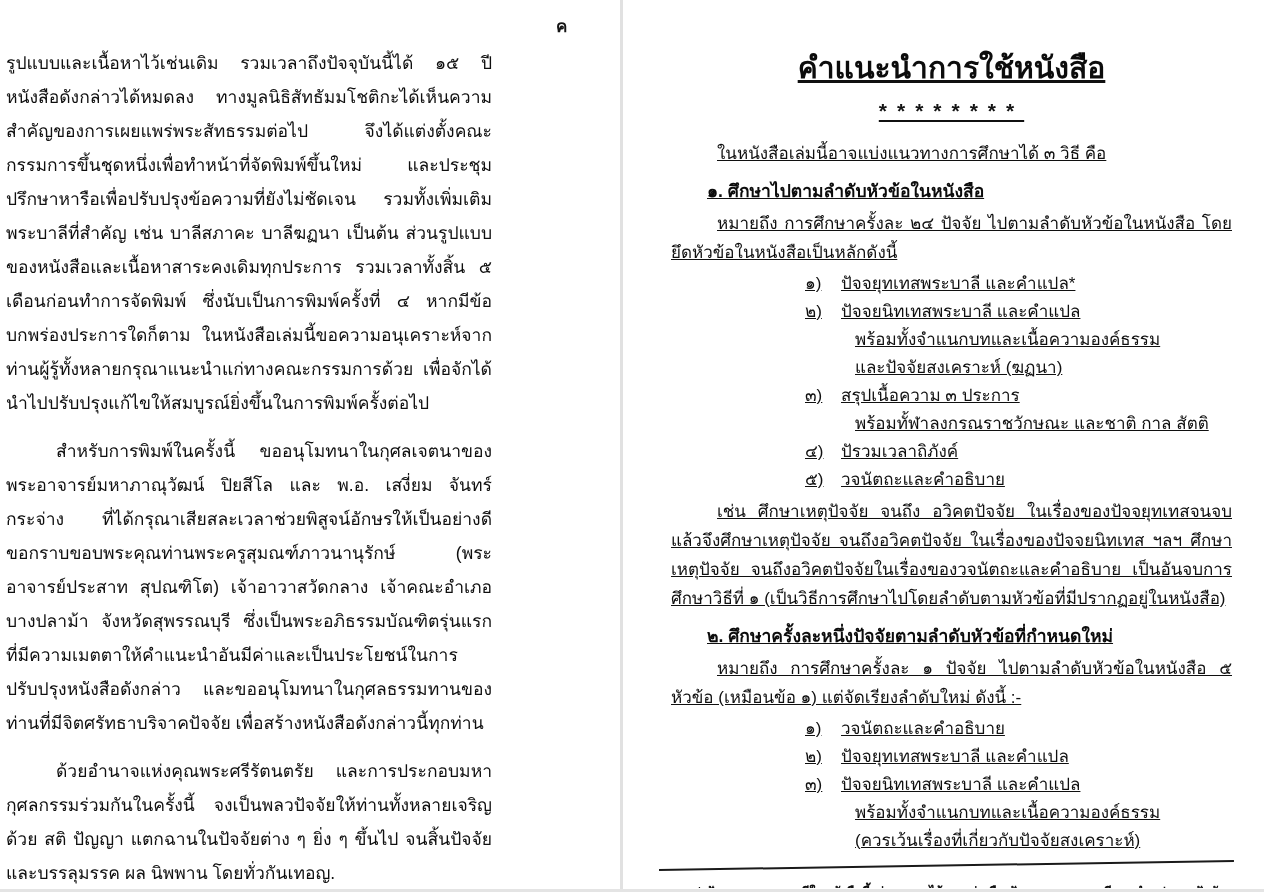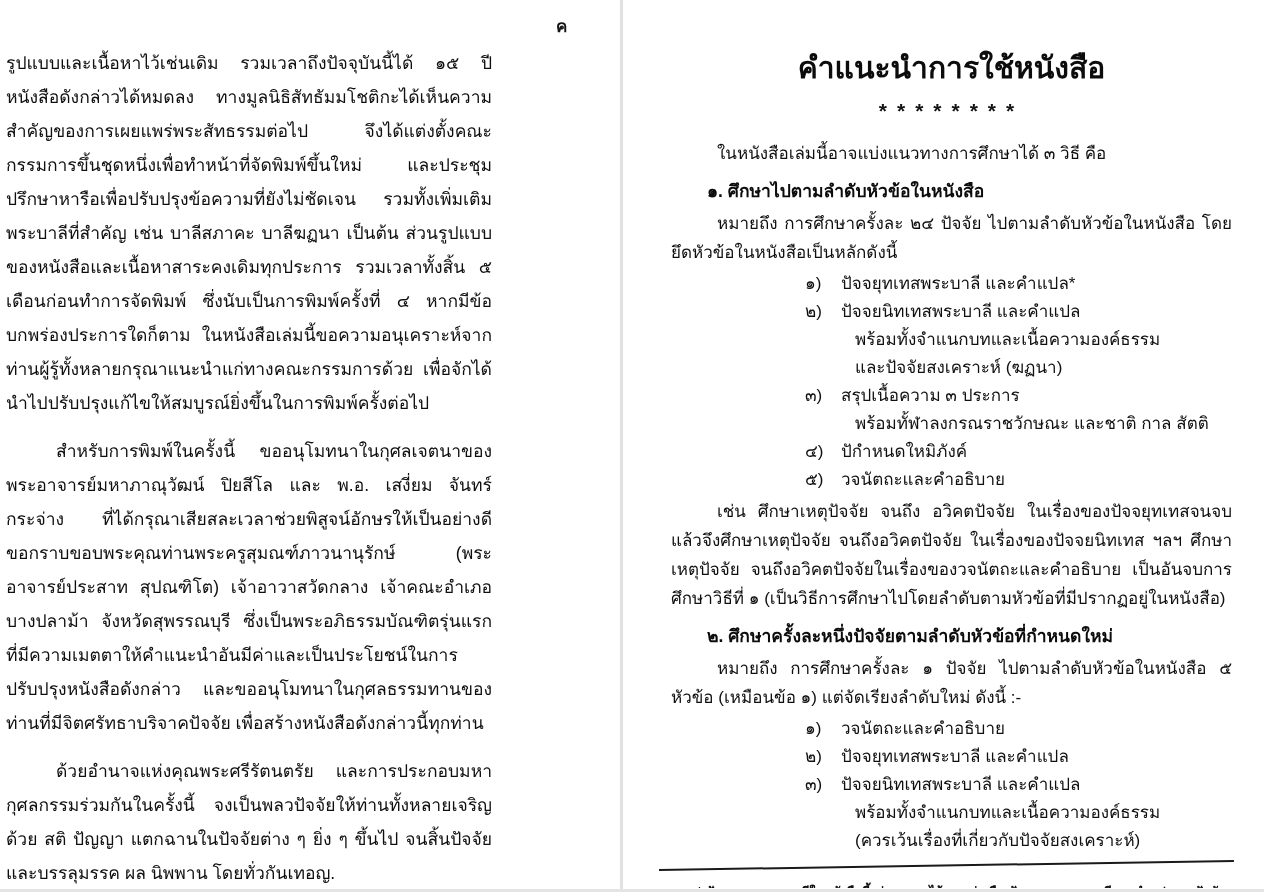--- a/index.html
+++ b/index.html
@@ -14,21 +14,21 @@
     position:absolute; left:620px; top:0; width:3px; height:889px;
     background:#e1e1e1;
   }
   .bottom-line {
     position:absolute; left:0; top:889px; width:1264px; height:3px;
     background:#e4e4e4;
   }
   
   .page { position:absolute; top:0; height:888px; box-sizing:border-box; overflow:hidden; background:#ffffff; }
   .page-left  { left:0;   width:512px; padding:46px 20px 0 6px; }
-  .page-right { left:623px; width:641px; padding:34px 16px 0 32px; }
+  .page-right { left:623px; width:641px; padding:34px 16px 0 32px;text-decoration:underline; }
 
   .pageno {
     position:absolute; font-size:17px; font-weight:bold; color:#141414;
   }
   .pageno-left  { left:556px; top:12px; }
   .pageno-right { left:655px; top:16px; }
 
   
   .para {
     margin:0 0 14px 0;
@@ -122,21 +122,21 @@
       </div>
       <div class="list-item">
         <span class="num">๓)</span>
         <span class="lines">
           <div class="line">สรุปเนื้อความ ๓ ประการ</div>
           <div class="line cont">พร้อมทั้ฬาลงกรณราชวักษณะ และชาติ กาล สัตติ</div>
         </span>
       </div>
       <div class="list-item">
         <span class="num">๔)</span>
-        <span class="lines"><span class="line">ปักำหนดใหมิภังค์</span></span>
+        <span class="lines"><span class="line">ปัรวมเวลาถิภังค์</span></span>
       </div>
       <div class="list-item">
         <span class="num">๕)</span>
         <span class="lines"><span class="line">วจนัตถะและคำอธิบาย</span></span>
       </div>
     </div>
 
     <p class="rp-para indent">เช่น ศึกษาเหตุปัจจัย จนถึง อวิคตปัจจัย ในเรื่องของปัจจยุทเทสจนจบ แล้วจึงศึกษาเหตุปัจจัย จนถึงอวิคตปัจจัย ในเรื่องของปัจจยนิทเทส ฯลฯ ศึกษาเหตุปัจจัย จนถึงอวิคตปัจจัยในเรื่องของวจนัตถะและคำอธิบาย เป็นอันจบการศึกษาวิธีที่ ๑ (เป็นวิธีการศึกษาไปโดยลำดับตามหัวข้อที่มีปรากฏอยู่ในหนังสือ)</p>
 
     <h2 class="sec-head">๒.  ศึกษาครั้งละหนึ่งปัจจัยตามลำดับหัวข้อที่กำหนดใหม่</h2>

